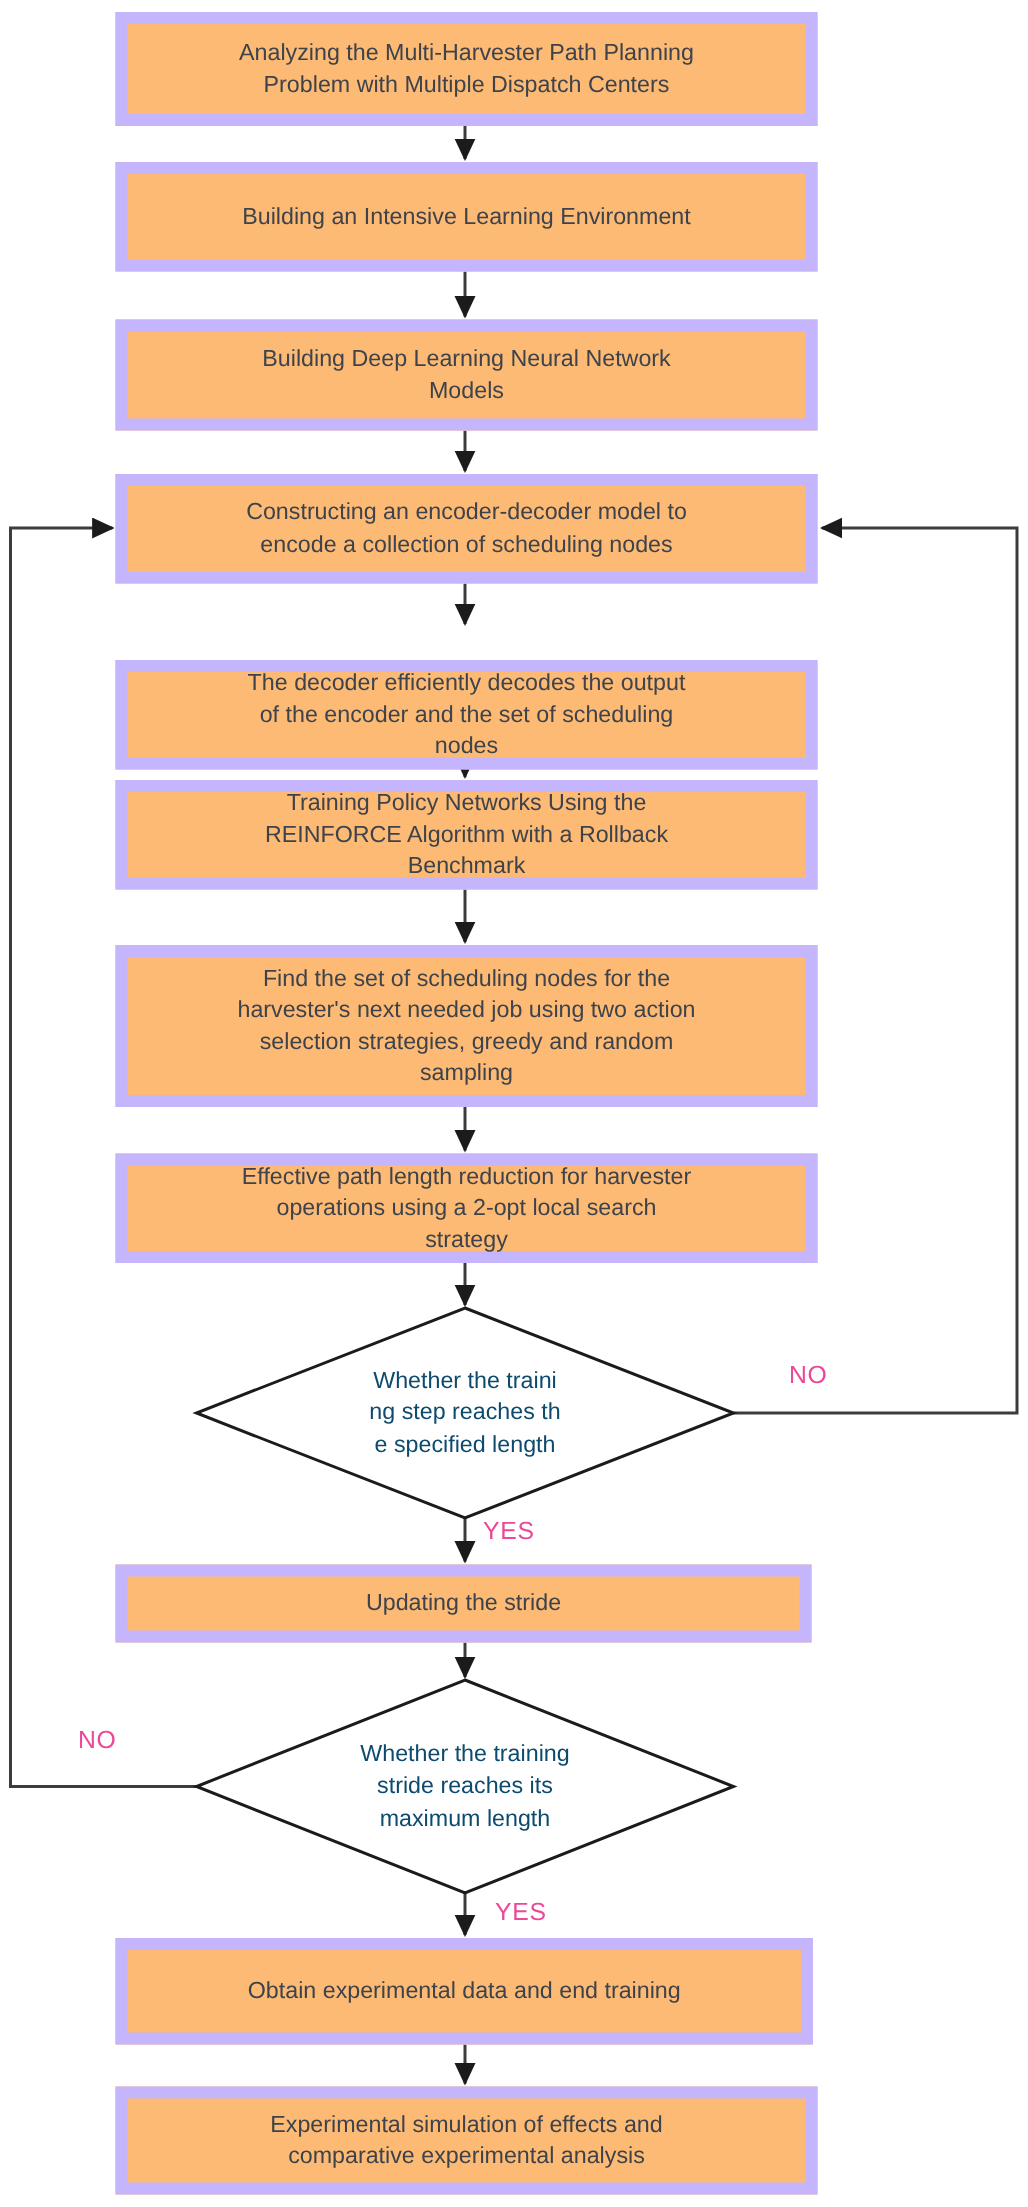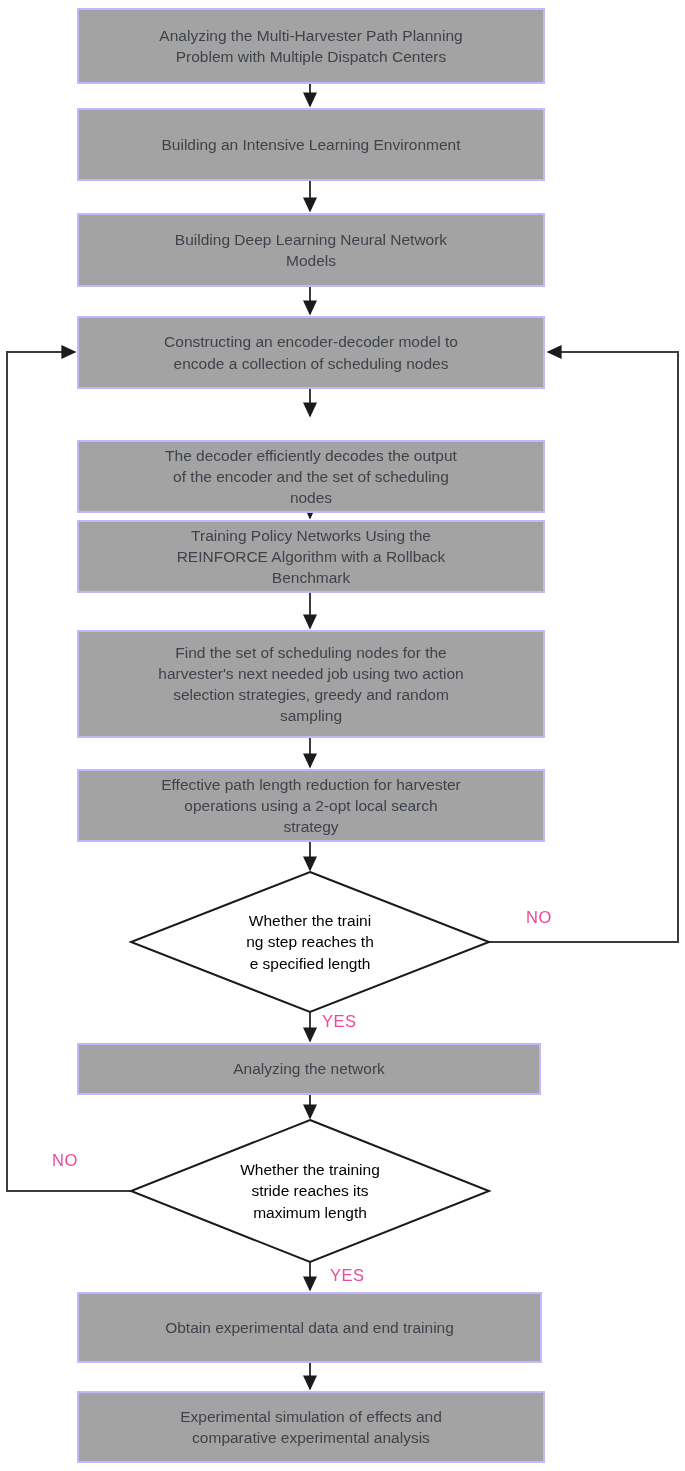--- a/index.html
+++ b/index.html
@@ -12,42 +12,42 @@
     overflow: hidden;
   }
   svg.connectors {
     position: absolute;
     left: 0; top: 0;
     width: 685px; height: 1471px;
   }
   .node {
     position: absolute;
     box-sizing: border-box;
-    border: 2px solid #c4b5fd;
-    background: #a3a3a3;
+    border: 8px solid #c4b5fd;
+    background: #fdba74;
     display: flex;
     align-items: center;
     justify-content: center;
     text-align: center;
     white-space: pre-line;
     font-size: 15.5px;
     line-height: 1.36;
     color: #3e434b;
     padding: 2px 8px;
   }
   .dtext {
     position: absolute;
     display: flex;
     align-items: center;
     justify-content: center;
     text-align: center;
     white-space: pre-line;
     font-size: 15.5px;
     line-height: 1.38;
-    color: #000000;
+    color: #0c4a6e;
   }
   .elabel {
     position: absolute;
     font-size: 16.5px;
     letter-spacing: 0.5px;
     color: #ec4899;
   }
 </style>
 </head>
 <body>
@@ -97,21 +97,21 @@
   <div class="node" style="left:77px; top:520px;  width:468px; height:73px;">Training Policy Networks Using the
 REINFORCE Algorithm with a Rollback
 Benchmark</div>
   <div class="node" style="left:77px; top:630px;  width:468px; height:108px;">Find the set of scheduling nodes for the
 harvester's next needed job using two action
 selection strategies, greedy and random
 sampling</div>
   <div class="node" style="left:77px; top:769px;  width:468px; height:73px;">Effective path length reduction for harvester
 operations using a 2-opt local search
 strategy</div>
-  <div class="node" style="left:77px; top:1043px; width:464px; height:52px;">Analyzing the network</div>
+  <div class="node" style="left:77px; top:1043px; width:464px; height:52px;">Updating the stride</div>
   <div class="node" style="left:77px; top:1391px; width:468px; height:72px;">Experimental simulation of effects and
 comparative experimental analysis</div>
   <div class="node" style="left:77px; top:1292px; width:465px; height:71px;">Obtain experimental data and end training</div>
 
   <div class="dtext" style="left:170px; top:900px;  width:280px; height:84px;">Whether the traini
 ng step reaches th
 e specified length</div>
   <div class="dtext" style="left:170px; top:1148px; width:280px; height:86px;">Whether the training
 stride reaches its
 maximum length</div>

